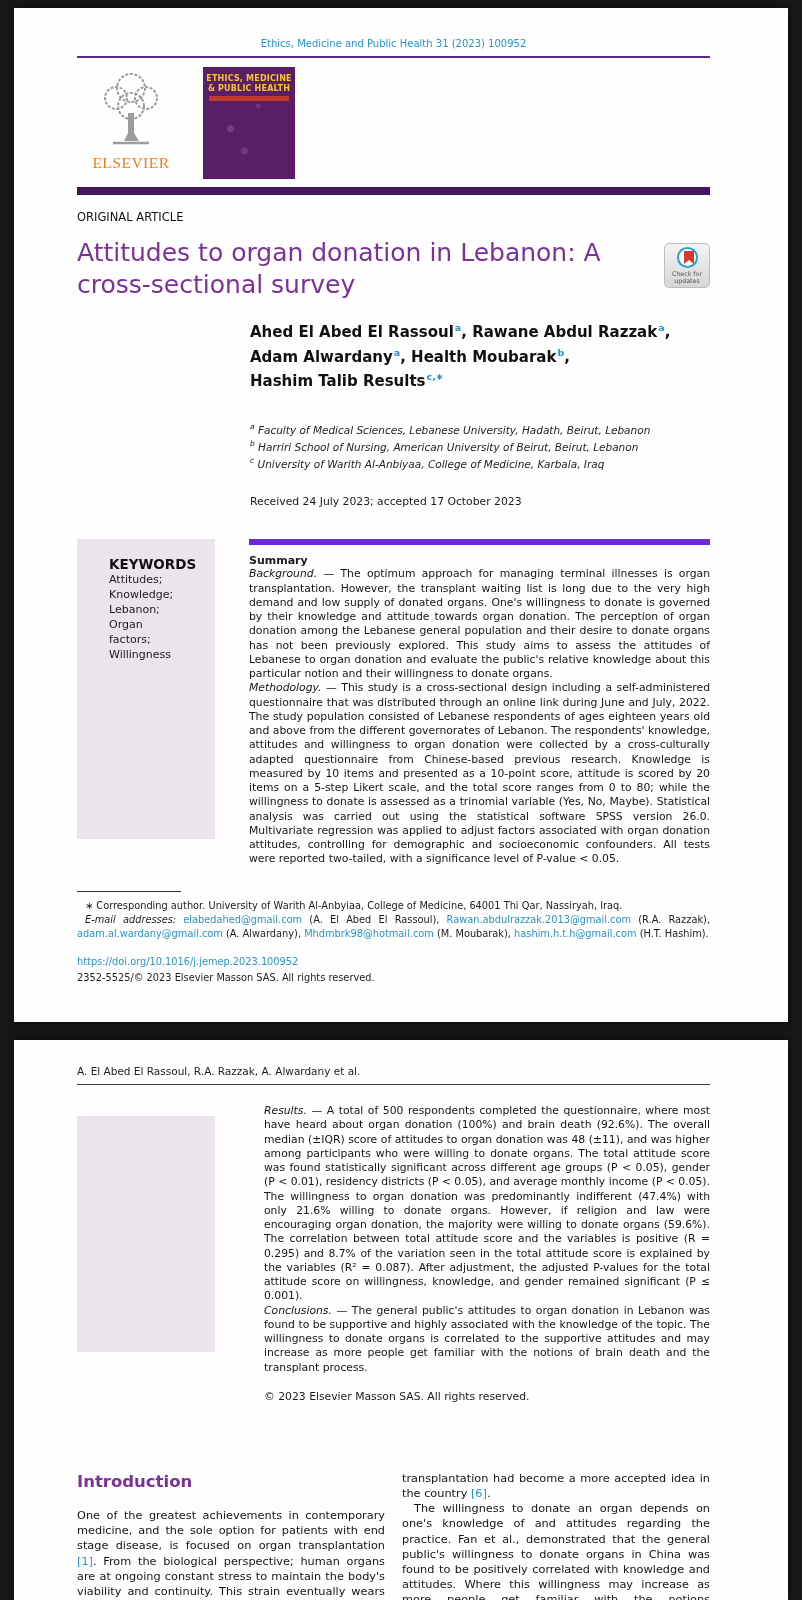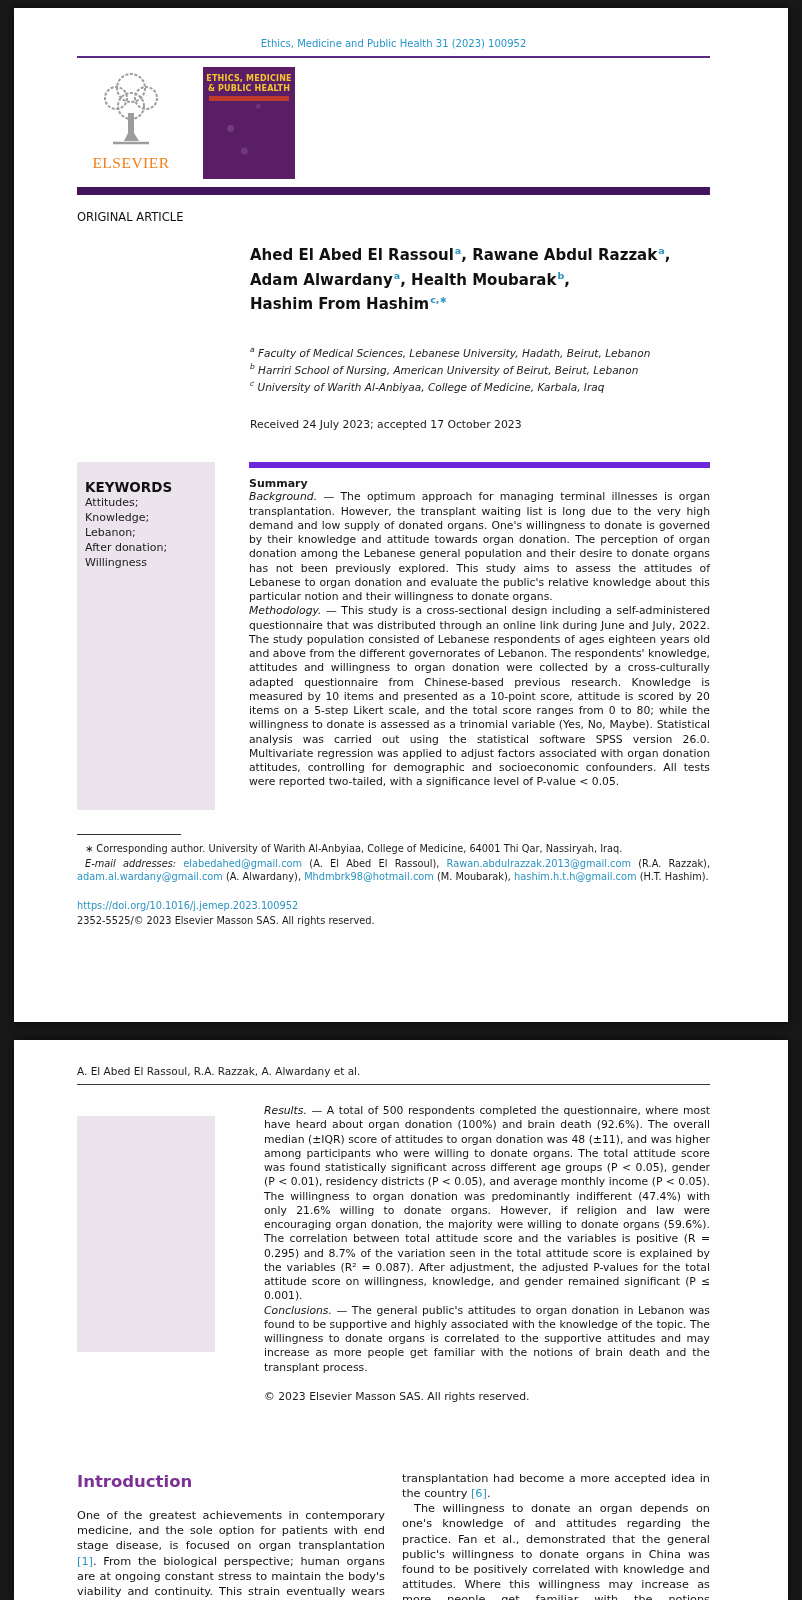--- a/index.html
+++ b/index.html
@@ -46,21 +46,21 @@
   .check-text { font-size:6.3px; line-height:7px; color:#555; margin-top:2px; }
 
   .authors { margin:17px 0 0 173px; font-weight:bold; font-size:15px; line-height:19.5px; color:#111; }
   sup.auth { color:#2b93c0; font-size:9.5px; margin-left:1px; }
   .affils { margin:28px 0 0 173px; font-style:italic; font-size:10.5px; line-height:13.8px; color:#222; }
   .affils sup { font-size:7.5px; }
   .received { margin:24px 0 0 173px; font-size:10.8px; }
 
   
   .abstract-row { display:flex; margin-top:31px; }
-  .kw-box { width:138px; flex:none; background:#ece4ec; padding:17px 8px; height:348px; }
+  .kw-box { width:138px; flex:none; background:#ece4ec; padding:17px 32px; height:300px; }
   .kw-title { font-weight:bold; font-size:13.5px; color:#111; }
   .kw-item { font-size:11px; line-height:15px; }
   .kw-item:first-of-type { margin-top:7px; }
   .summary-col { flex:1; margin-left:34px; border-top:6px solid #6d28d9; padding-top:9px; align-self:flex-start; }
   .sum-title { font-weight:bold; font-size:11px; }
   .sum-p { font-size:10.8px; line-height:14.25px; text-align:justify; color:#141414; }
   .ilabel { font-style:italic;margin-top:13px; }
 
   
   .footnote { margin-top:24px; font-size:9.8px; line-height:13.5px; color:#1c1c1c; }
@@ -118,42 +118,57 @@
           <div>&amp; PUBLIC HEALTH</div>
         </div>
         <div class="cover-redbar"></div>
       </div>
     </div>
 
     <div class="rule-thick"></div>
 
     <div class="article-type">ORIGINAL ARTICLE</div>
 
+    <div class="title-row">
+      <h1 class="title">
+        <div>Attitudes to organ donation in Lebanon: A</div>
+        <div>cross-sectional survey</div>
+      </h1>
+      <div class="check-badge">
+        <div class="check-circle">
+            <div class="check-ribbon"></div>
+          </div>
+        <div class="check-text">
+          <div>Check for</div>
+          <div>updates</div>
+        </div>
+      </div>
+    </div>
 
     <div class="authors">
       <div><span>Ahed El Abed El Rassoul</span><sup class="auth">a</sup><span>, </span><span>Rawane Abdul Razzak</span><sup class="auth">a</sup><span>,</span></div>
       <div><span>Adam Alwardany</span><sup class="auth">a</sup><span>, </span><span>Health Moubarak</span><sup class="auth">b</sup><span>,</span></div>
-      <div><span>Hashim From Hashim</span><sup class="auth">c,∗</sup></div>
+      <div><span>Hashim Talib Results</span><sup class="auth">c,∗</sup></div>
     </div>
 
     <div class="affils">
       <div><sup>a</sup><span> Faculty of Medical Sciences, Lebanese University, Hadath, Beirut, Lebanon</span></div>
       <div><sup>b</sup><span> Harriri School of Nursing, American University of Beirut, Beirut, Lebanon</span></div>
       <div><sup>c</sup><span> University of Warith Al-Anbiyaa, College of Medicine, Karbala, Iraq</span></div>
     </div>
 
     <div class="received">Received 24 July 2023; accepted 17 October 2023</div>
 
     <div class="abstract-row">
       <div class="kw-box">
         <div class="kw-title">KEYWORDS</div>
         <div class="kw-item">Attitudes;</div>
         <div class="kw-item">Knowledge;</div>
         <div class="kw-item">Lebanon;</div>
-        <div class="kw-item">After donation;</div>
+        <div class="kw-item">Organ factors;</div>
         <div class="kw-item">Willingness</div>
       </div>
       <div class="summary-col">
         <div class="sum-title">Summary</div>
         <p class="sum-p"><span class="ilabel">Background. —</span><span> The optimum approach for managing terminal illnesses is organ transplantation. However, the transplant waiting list is long due to the very high demand and low supply of donated organs. One's willingness to donate is governed by their knowledge and attitude towards organ donation. The perception of organ donation among the Lebanese general population and their desire to donate organs has not been previously explored. This study aims to assess the attitudes of Lebanese to organ donation and evaluate the public's relative knowledge about this particular notion and their willingness to donate organs.</span></p>
         <p class="sum-p"><span class="ilabel">Methodology. —</span><span> This study is a cross-sectional design including a self-administered questionnaire that was distributed through an online link during June and July, 2022. The study population consisted of Lebanese respondents of ages eighteen years old and above from the different governorates of Lebanon. The respondents' knowledge, attitudes and willingness to organ donation were collected by a cross-culturally adapted questionnaire from Chinese-based previous research. Knowledge is measured by 10 items and presented as a 10-point score, attitude is scored by 20 items on a 5-step Likert scale, and the total score ranges from 0 to 80; while the willingness to donate is assessed as a trinomial variable (Yes, No, Maybe). Statistical analysis was carried out using the statistical software SPSS version 26.0. Multivariate regression was applied to adjust factors associated with organ donation attitudes, controlling for demographic and socioeconomic confounders. All tests were reported two-tailed, with a significance level of P-value &lt; 0.05.</span></p>
       </div>
     </div>
 
     <div class="footnote">

